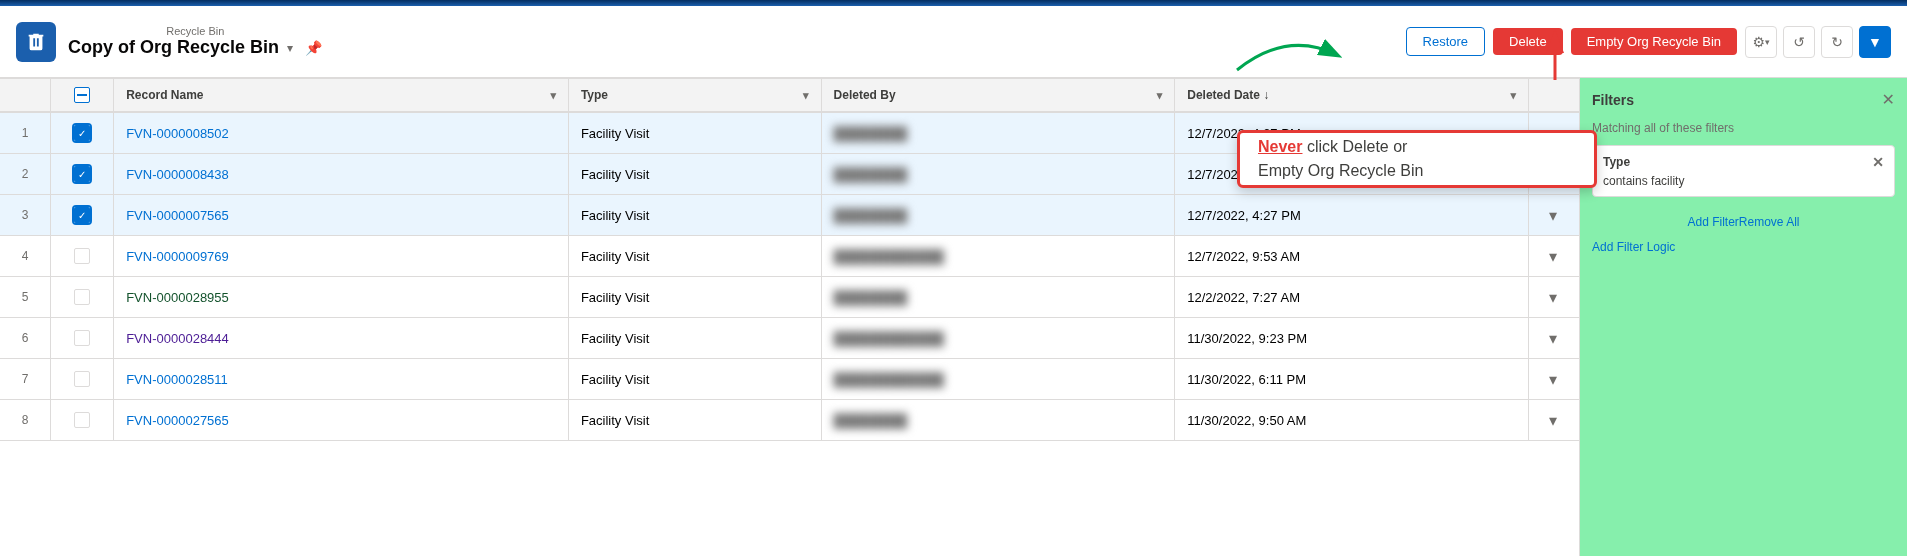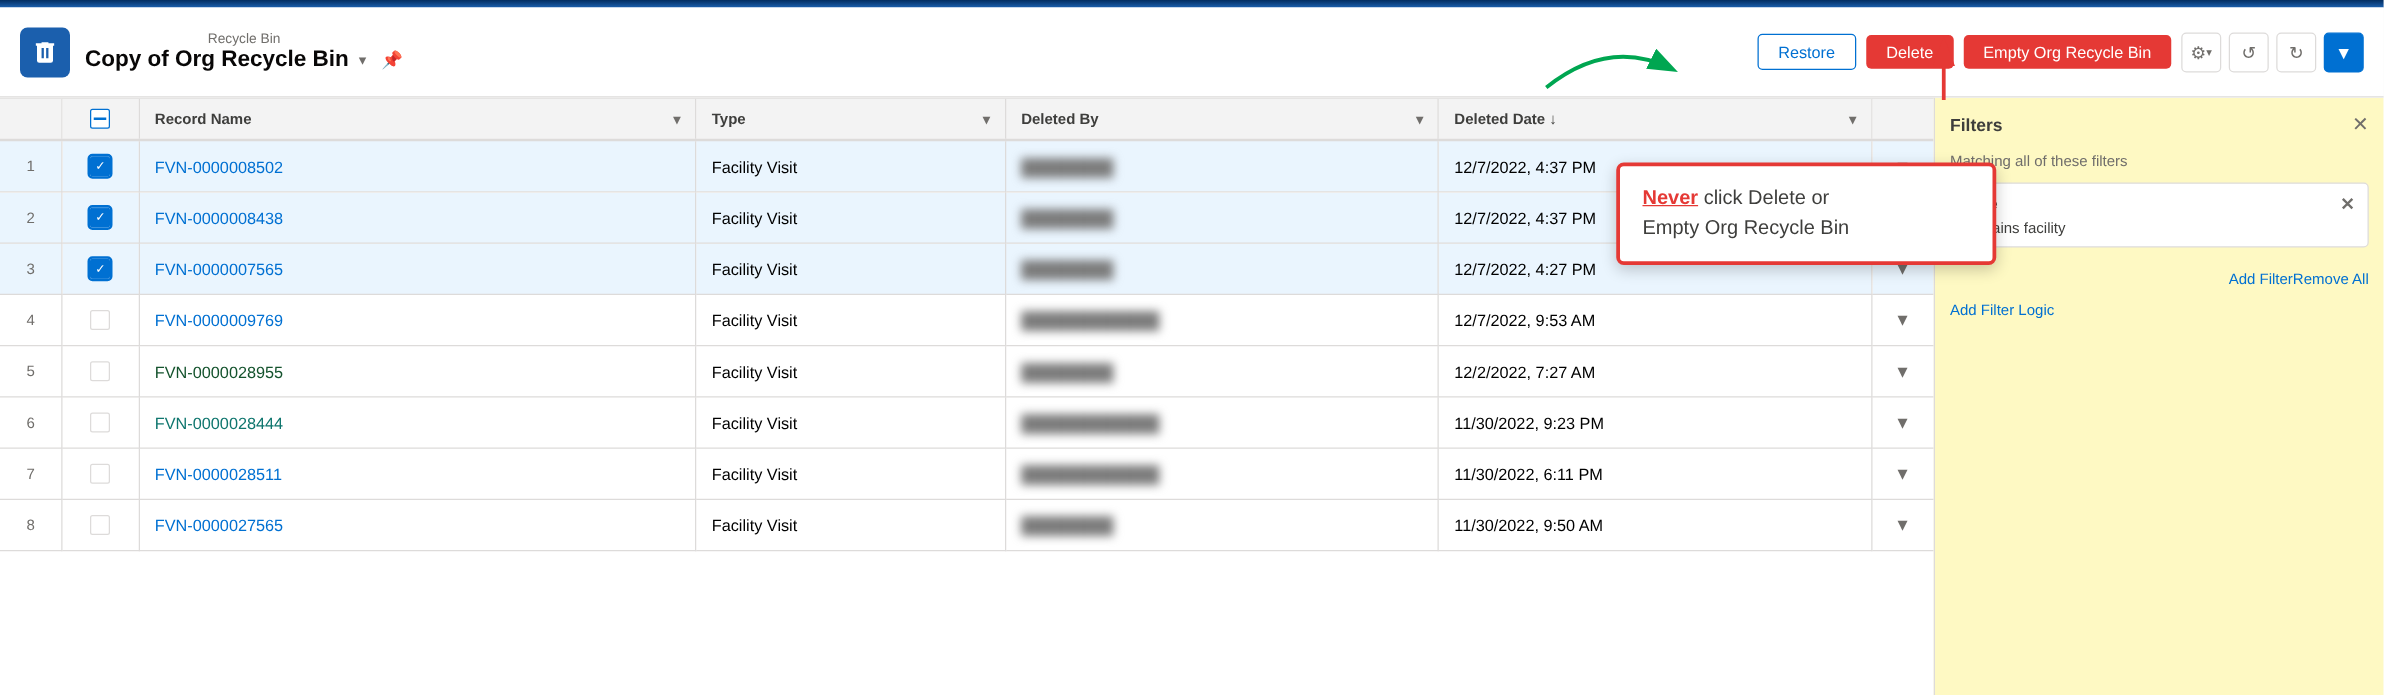--- a/index.html
+++ b/index.html
@@ -61,35 +61,35 @@
     .th-content { display: flex; align-items: center; justify-content: space-between; }
     .th-label { display: flex; align-items: center; gap: 4px; }
 
     
     .blurred { filter: blur(4px); color: #7a7a7a; user-select: none; }
 
     
     .row-action-btn { width: 24px; height: 24px; display: flex; align-items: center; justify-content: center; cursor: pointer; color: #706e6b; font-size: 16px; }
 
     
-    .filters-panel { width: 360px; border-left: 1px solid #dddbda; background: #fef9c3; display: flex; flex-direction: column; padding: 12px; flex-shrink: 0; }
+    .filters-panel { width: 328px; border-left: 1px solid #dddbda; background: #86efac; display: flex; flex-direction: column; padding: 12px; flex-shrink: 0; }
     .filters-header { display: flex; align-items: center; justify-content: space-between; margin-bottom: 12px; }
     .filters-title { font-size: 14px; font-weight: 600; color: #3e3e3c; }
     .filters-close { cursor: pointer; color: #706e6b; font-size: 16px; }
     .filters-matching { font-size: 12px; color: #706e6b; margin-bottom: 10px; }
     .filter-chip { border: 1px solid #dddbda; border-radius: 4px; padding: 8px 10px; margin-bottom: 10px; position: relative; background: #fff; }
     .filter-chip-header { font-size: 12px; font-weight: 600; color: #3e3e3c; margin-bottom: 4px; display: flex; justify-content: space-between; align-items: center; }
     .filter-chip-value { font-size: 12px; color: #3e3e3c; }
     .filter-chip-close { cursor: pointer; color: #706e6b; font-size: 14px; }
-    .filter-actions { display: flex; justify-content: flex-end; margin-top: 8px; }
+    .filter-actions { display: flex; justify-content: center; margin-top: 8px; }
     .filter-link { color: #0070d2; font-size: 12px; cursor: pointer; text-decoration: none; }
     .add-filter-logic { margin-top: 10px; }
 
     
-    .warning-overlay { position: absolute; right: 310px; top: 130px; background: #fff; border: 3px solid #e53935; border-radius: 6px; padding: 14px 18px; width: 304px; z-index: 100; box-shadow: 0 4px 12px rgba(0,0,0,0.2); }
+    .warning-overlay { position: absolute; right: 310px; top: 130px; background: #fff; border: 3px solid #e53935; border-radius: 6px; padding: 2px 18px; width: 360px; z-index: 100; box-shadow: 0 4px 12px rgba(0,0,0,0.2); }
     .warning-text { font-size: 16px; color: #3e3e3c; line-height: 1.5; }
     .warning-text strong { color: #e53935; text-decoration: underline; font-weight: 700; }
 
     .header-top { background: linear-gradient(180deg, #032d60 0%, #1b5fad 100%); height: 6px; width: 100%; }
   </style>
 </head>
 <body>
 
 <div class="app-wrapper" style="position:relative;">
   <div class="header-top"></div>
@@ -247,21 +247,21 @@
                 <div class="row-action-btn">▾</div>
               </td>
             </tr>
             <tr>
               <td class="col-num">6</td>
               <td class="col-check">
                 <div class="checkbox-wrapper">
                   <div class="cb"></div>
                 </div>
               </td>
-              <td class="col-name" style="color: #0f766e; cursor: pointer;">FVN-0000028444</td>
+              <td class="col-name" style="color: #4c1d95; cursor: pointer;">FVN-0000028444</td>
               <td class="col-type">Facility Visit</td>
               <td class="col-deleted-by blurred">████████████</td>
               <td class="col-deleted-date">11/30/2022, 9:23 PM</td>
               <td class="col-action">
                 <div class="row-action-btn">▾</div>
               </td>
             </tr>
             <tr>
               <td class="col-num">7</td>
               <td class="col-check">

